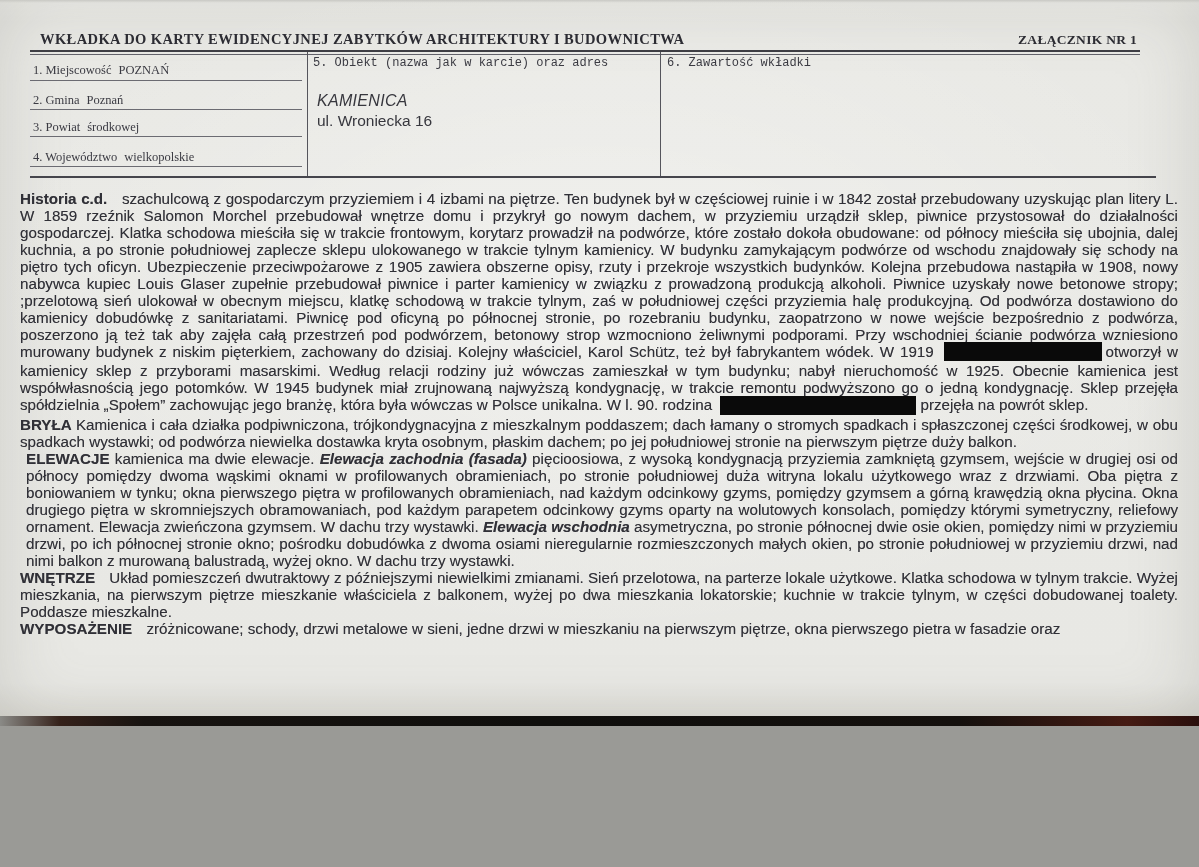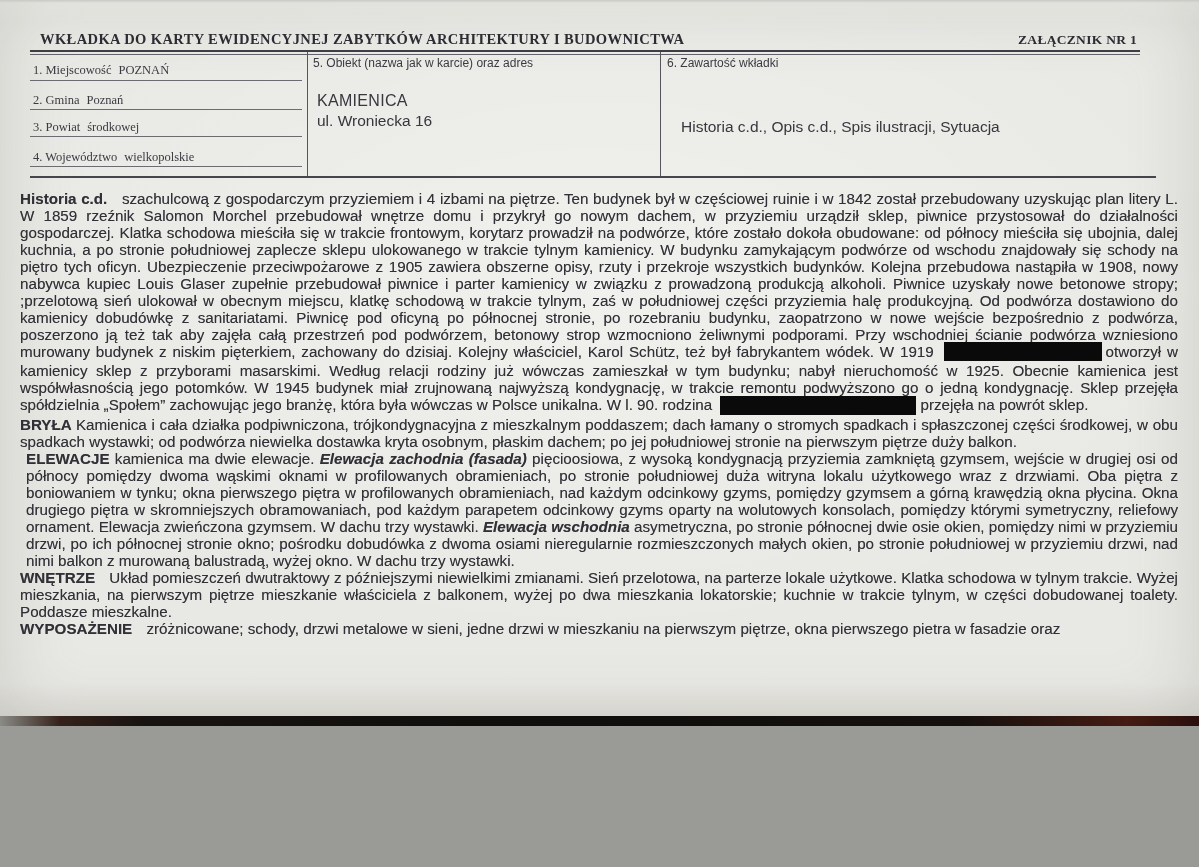--- a/index.html
+++ b/index.html
@@ -40,24 +40,24 @@
     font-size: 12.5px; color: #3a3a42; white-space: nowrap;
   }
   .hfield .val { margin-left: 7px; }
   .hline { position: absolute; left: 30px; width: 272px; height: 1px; background: #6b6b72; }
 
   .col-divider { position: absolute; top: 52px; height: 124px; width: 1px; background: #55555c; }
   .table-bottom { position: absolute; left: 30px; width: 1126px; top: 176px; height: 2px; background: #45454c; }
 
   .small-label {
     position: absolute;
-    font-family: Liberation Sans, sans-serif;
+    font-family: Liberation Mono, monospace;
     font-size: 12px; color: #3a3a42; white-space: nowrap;
   }
-  .object-name   { position: absolute; left: 317px; top: 92px;  font-size: 16px; letter-spacing: 0.3px; color: #37373e; }
+  .object-name   { position: absolute; left: 317px; top: 92px;  font-size: 16px; letter-spacing: 0.3px; color: #37373e; font-style: italic; }
   .object-addr   { position: absolute; left: 317px; top: 112px; font-size: 15.5px; color: #37373e; }
   .contents-val  { position: absolute; left: 681px; top: 118px; font-size: 15.5px; color: #37373e; }
 
   
   .doc-body {
     position: absolute; left: 20px; right: 21px; top: 190px;
     font-size: 15.2px; line-height: 17px;
     text-align: justify; color: #30303 7;
     color: #303037;
     text-shadow: 0 0 0.5px rgba(48,48,55,0.45);
@@ -125,21 +125,20 @@
 
   <div class="col-divider" style="left:307px"></div>
   <div class="col-divider" style="left:660px"></div>
   <div class="table-bottom"></div>
 
   <div class="small-label" style="left:313px; top:56px">5. Obiekt (nazwa jak w karcie) oraz adres</div>
   <div class="object-name">KAMIENICA</div>
   <div class="object-addr">ul. Wroniecka 16</div>
 
   <div class="small-label" style="left:667px; top:56px">6. Zawartość wkładki</div>
-  <div class="contents-val">Historia c.d., Opis c.d., Spis ilustracji, Sytuacja</div>
 
   <div class="doc-body">
       <p class=""><span class="lead">Historia c.d.</span> <span class="normal">szachulcową z gospodarczym przyziemiem i 4 izbami na piętrze. Ten budynek był w częściowej ruinie i w 1842 został przebudowany uzyskując plan litery L. W 1859 rzeźnik Salomon Morchel przebudował wnętrze domu i przykrył go nowym dachem, w przyziemiu urządził sklep, piwnice przystosował do działalności gospodarczej. Klatka schodowa mieściła się w trakcie frontowym, korytarz prowadził na podwórze, które zostało dokoła obudowane: od północy mieściła się ubojnia, dalej kuchnia, a po stronie południowej zaplecze sklepu ulokowanego w trakcie tylnym kamienicy. W budynku zamykającym podwórze od wschodu znajdowały się schody na piętro tych oficyn. Ubezpieczenie przeciwpożarowe z 1905 zawiera obszerne opisy, rzuty i przekroje wszystkich budynków. Kolejna przebudowa nastąpiła w 1908, nowy nabywca kupiec Louis Glaser zupełnie przebudował piwnice i parter kamienicy w związku z prowadzoną produkcją alkoholi. Piwnice uzyskały nowe betonowe stropy; ;przelotową sień ulokował w obecnym miejscu, klatkę schodową w trakcie tylnym, zaś w południowej części przyziemia halę produkcyjną. Od podwórza dostawiono do kamienicy dobudówkę z sanitariatami. Piwnicę pod oficyną po północnej stronie, po rozebraniu budynku, zaopatrzono w nowe wejście bezpośrednio z podwórza, poszerzono ją też tak aby zajęła całą przestrzeń pod podwórzem, betonowy strop wzmocniono żeliwnymi podporami. Przy wschodniej ścianie podwórza wzniesiono murowany budynek z niskim pięterkiem, zachowany do dzisiaj. Kolejny właściciel, Karol Schütz, też był fabrykantem wódek. W 1919</span> <span class="redaction" style="width: 158px;"></span><span class="normal">otworzył w kamienicy sklep z przyborami masarskimi. Według relacji rodziny już wówczas zamieszkał w tym budynku; nabył nieruchomość w 1925. Obecnie kamienica jest współwłasnością jego potomków. W 1945 budynek miał zrujnowaną najwyższą kondygnację, w trakcie remontu podwyższono go o jedną kondygnację. Sklep przejęła spółdzielnia „Społem” zachowując jego branżę, która była wówczas w Polsce unikalna. W l. 90. rodzina</span> <span class="redaction" style="width: 196px;"></span><span class="normal">przejęła na powrót sklep.</span> </p>
       <p class=""><span class="bold">BRYŁA </span> <span class="normal">Kamienica i cała działka podpiwniczona, trójkondygnacyjna z mieszkalnym poddaszem; dach łamany o stromych spadkach i spłaszczonej części środkowej, w obu spadkach wystawki; od podwórza niewielka dostawka kryta osobnym, płaskim dachem; po jej południowej stronie na pierwszym piętrze duży balkon.</span> </p>
       <p class="indent"><span class="bold">ELEWACJE </span> <span class="normal">kamienica ma dwie elewacje. </span> <span class="bolditalic">Elewacja zachodnia (fasada) </span> <span class="normal">pięcioosiowa, z wysoką kondygnacją przyziemia zamkniętą gzymsem, wejście w drugiej osi od północy pomiędzy dwoma wąskimi oknami w profilowanych obramieniach, po stronie południowej duża witryna lokalu użytkowego wraz z drzwiami. Oba piętra z boniowaniem w tynku; okna pierwszego piętra w profilowanych obramieniach, nad każdym odcinkowy gzyms, pomiędzy gzymsem a górną krawędzią okna płycina. Okna drugiego piętra w skromniejszych obramowaniach, pod każdym parapetem odcinkowy gzyms oparty na wolutowych konsolach, pomiędzy którymi symetryczny, reliefowy ornament. Elewacja zwieńczona gzymsem. W dachu trzy wystawki. </span> <span class="bolditalic">Elewacja wschodnia </span> <span class="normal">asymetryczna, po stronie północnej dwie osie okien, pomiędzy nimi w przyziemiu drzwi, po ich północnej stronie okno; pośrodku dobudówka z dwoma osiami nieregularnie rozmieszczonych małych okien, po stronie południowej w przyziemiu drzwi, nad nimi balkon z murowaną balustradą, wyżej okno. W dachu trzy wystawki.</span> </p>
       <p class=""><span class="lead">WNĘTRZE</span> <span class="normal">Układ pomieszczeń dwutraktowy z późniejszymi niewielkimi zmianami. Sień przelotowa, na parterze lokale użytkowe. Klatka schodowa w tylnym trakcie. Wyżej mieszkania, na pierwszym piętrze mieszkanie właściciela z balkonem, wyżej po dwa mieszkania lokatorskie; kuchnie w trakcie tylnym, w części dobudowanej toalety. Poddasze mieszkalne.</span> </p>
       <p class=""><span class="lead">WYPOSAŻENIE</span> <span class="normal">zróżnicowane; schody, drzwi metalowe w sieni, jedne drzwi w mieszkaniu na pierwszym piętrze, okna pierwszego pietra w fasadzie oraz</span> </p>
     </div>
 
   <div class="footer-label">Wkładkę założyła:</div>

